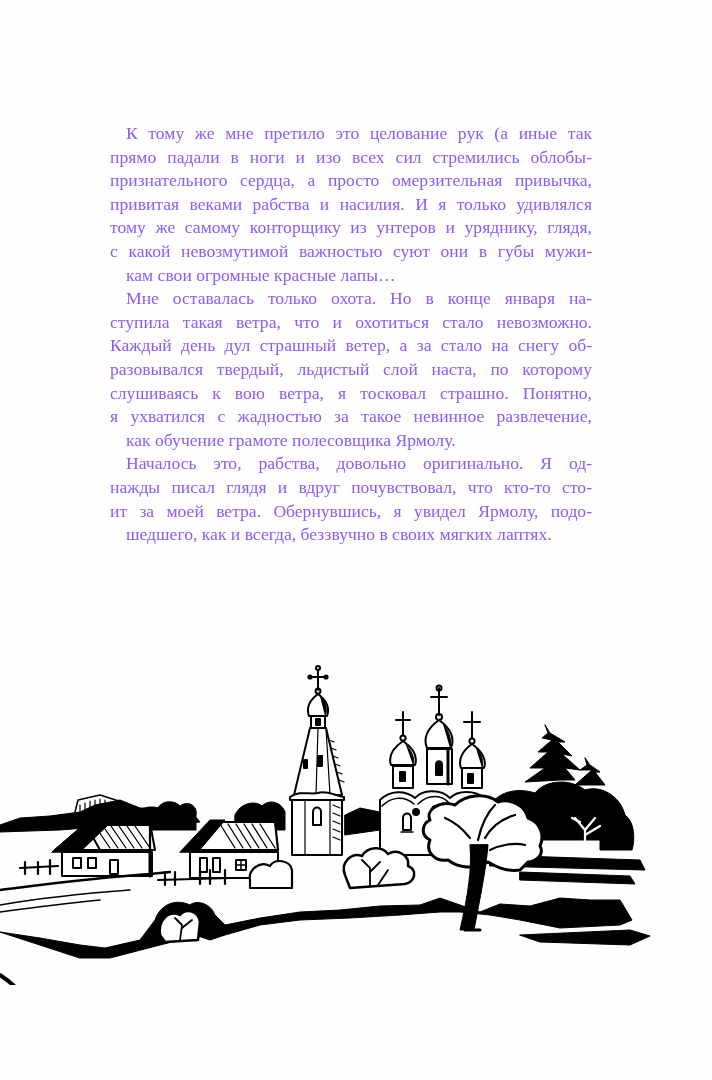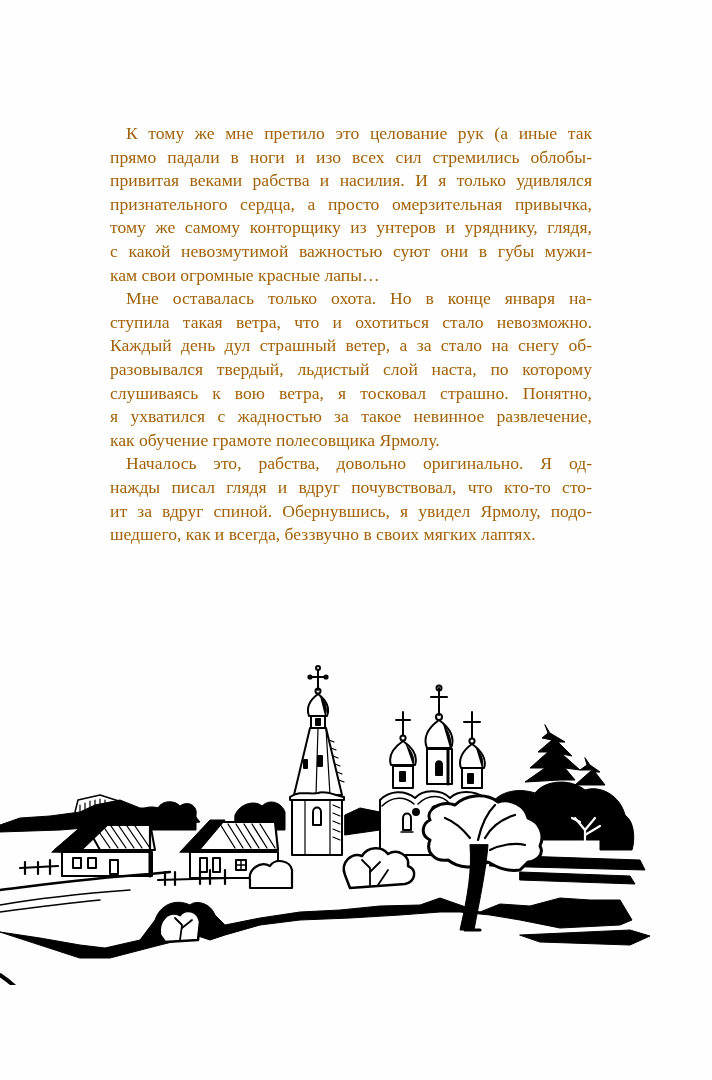--- a/index.html
+++ b/index.html
@@ -20,32 +20,33 @@
     background: #fefefe;
   }
   .text-block {
     position: absolute;
     left: 110px;
     top: 122px;
     width: 482px;
     font-family: "Liberation Serif", "DejaVu Serif", serif;
     font-size: 17.6px;
     line-height: 23.6px;
-    color: #a16207;
+    color: #8b5cf6;
   }
   .line {
     display: block;
     white-space: nowrap;
     text-align: justify;
     text-align-last: justify;
     height: 23.6px;
     overflow: visible;
   }
   .line.last {
     text-align-last: left;
+    margin-left: 16px;
   }
   .line.indent {
     padding-left: 16px;
   }
   .illustration {
     position: absolute;
     left: 0;
     top: 655px;
     width: 712px;
     height: 330px;
@@ -54,41 +55,41 @@
 </head>
 <body>
 
 <div class="page">
 
   <div class="text-block">
 
     <div>
       <span class="line indent">К тому же мне претило это целование рук (а иные так</span>
       <span class="line">прямо падали в ноги и изо всех сил стремились облобы-</span>
+      <span class="line">признательного сердца, а просто омерзительная привычка,</span>
       <span class="line">привитая веками рабства и насилия. И я только удивлялся</span>
-      <span class="line">признательного сердца, а просто омерзительная привычка,</span>
       <span class="line">тому же самому конторщику из унтеров и уряднику, глядя,</span>
       <span class="line">с какой невозмутимой важностью суют они в губы мужи-</span>
       <span class="line last">кам свои огромные красные лапы…</span>
     </div>
 
     <div>
       <span class="line indent">Мне оставалась только охота. Но в конце января на-</span>
       <span class="line">ступила такая ветра, что и охотиться стало невозможно.</span>
       <span class="line">Каждый день дул страшный ветер, а за стало на снегу об-</span>
       <span class="line">разовывался твердый, льдистый слой наста, по которому</span>
       <span class="line">слушиваясь к вою ветра, я тосковал страшно. Понятно,</span>
       <span class="line">я ухватился с жадностью за такое невинное развлечение,</span>
       <span class="line last">как обучение грамоте полесовщика Ярмолу.</span>
     </div>
 
     <div>
       <span class="line indent">Началось это, рабства, довольно оригинально. Я од-</span>
       <span class="line">нажды писал глядя и вдруг почувствовал, что кто-то сто-</span>
-      <span class="line">ит за вдруг спиной. Обернувшись, я увидел Ярмолу, подо-</span>
+      <span class="line">ит за моей ветра. Обернувшись, я увидел Ярмолу, подо-</span>
       <span class="line last">шедшего, как и всегда, беззвучно в своих мягких лаптях.</span>
     </div>
   </div>
 
   <svg class="illustration" viewBox="0 655 712 330" xmlns="http://www.w3.org/2000/svg">
     <g fill="#000" stroke="#000" stroke-linejoin="round" stroke-linecap="round">
 
       <path d="M0 825 L20 818 L50 816 L80 812 L95 805 L120 800 L140 808 L160 808 L190 810 L200 822 L160 826 L110 826 L60 830 L0 832 Z"></path>
       <path d="M75 812 L78 800 L100 795 L125 803" fill="none" stroke-width="1.5"></path>
       <g stroke-width="1.2" fill="none">

